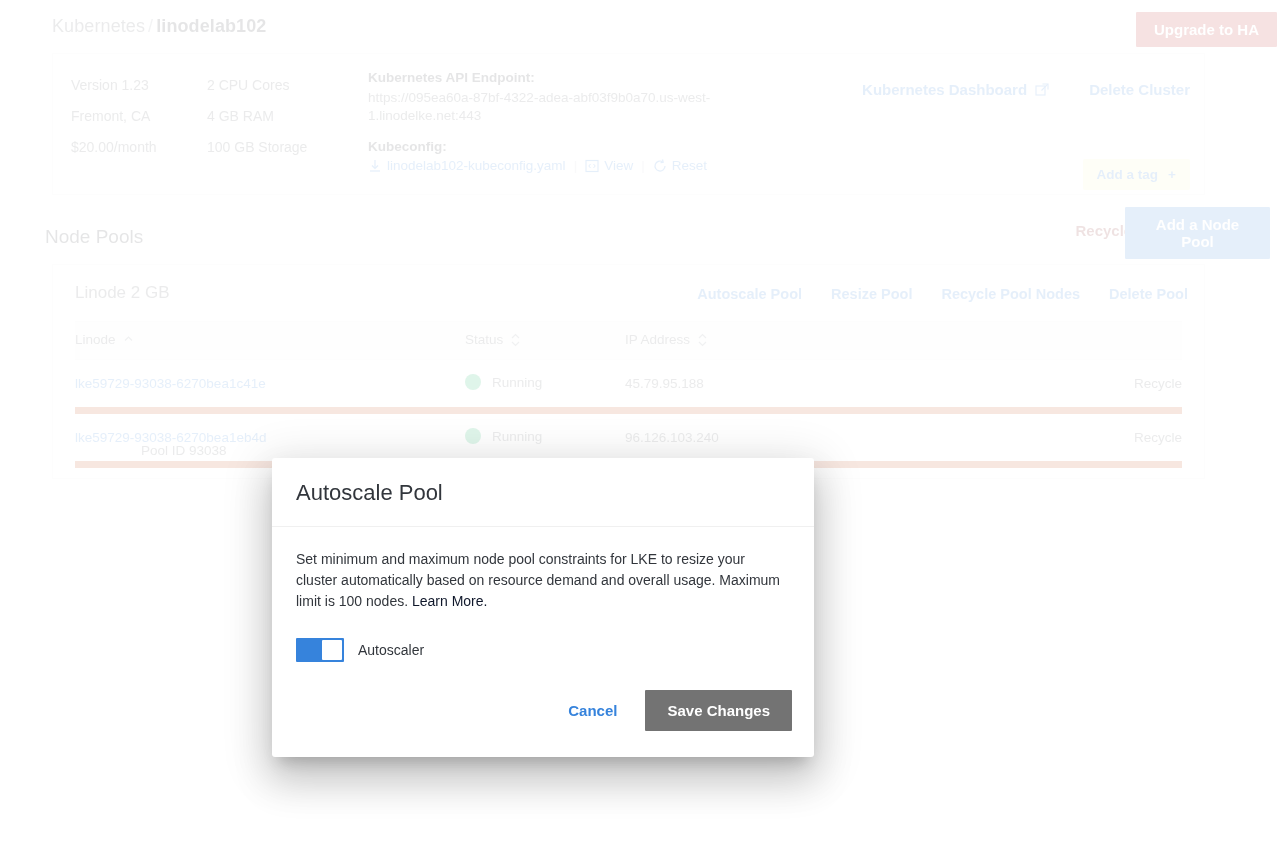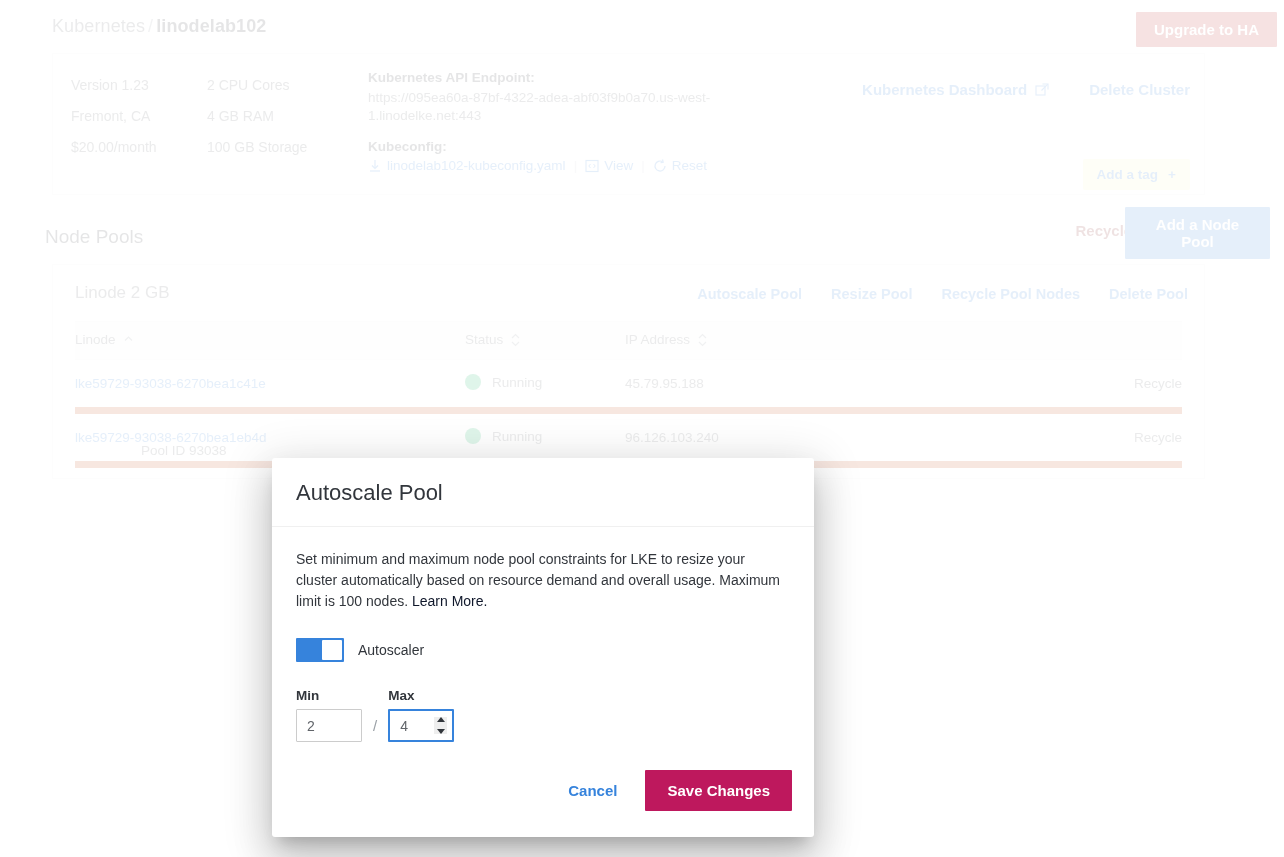--- a/index.html
+++ b/index.html
@@ -145,21 +145,21 @@
   .spinner .tri { width: 0; height: 0; border-left: 4px solid transparent; border-right: 4px solid transparent; }
   .spinner .up { border-bottom: 5px solid #32363c; }
   .spinner .down { border-top: 5px solid #32363c; }
 
   .modal-footer { display: flex; justify-content: flex-end; align-items: center; gap: 10px; padding: 28px 22px 26px 24px; }
   .btn-cancel {
     background: none; border: none; color: #3683dc; font-size: 15px; font-weight: bold;
     padding: 10px 18px; font-family: "Liberation Sans", sans-serif;
   }
   .btn-save {
-    background: #be185d; color: #fff; border: none; font-size: 15px; font-weight: bold;
+    background: #737373; color: #fff; border: none; font-size: 15px; font-weight: bold;
     padding: 12px 22px; border-radius: 1px; font-family: "Liberation Sans", sans-serif;
   }
 </style>
 </head>
 <body>
 
 <div id="root">
 
   <div class="page">
 
@@ -332,37 +332,20 @@
         <a class="learn-more" href="#">Learn More.</a>
       </p>
 
       <div class="toggle-row">
         <span class="switch">
           <span class="knob"></span>
         </span>
         <span class="toggle-label">Autoscaler</span>
       </div>
 
-      <div class="fields">
-        <div class="field">
-          <label class="field-label">Min</label>
-          <input class="num-input" type="text" value="2" style="">
-        </div>
-        <span class="slash">/</span>
-        <div class="field">
-          <label class="field-label">Max</label>
-          <span class="spin-wrap focused">
-            <input class="num-input wide" type="text" value="4" style="">
-            <span class="spinner">
-              <span class="tri up"></span>
-              <span class="tri down"></span>
-            </span>
-          </span>
-        </div>
-      </div>
     </div>
     <div class="modal-footer">
       <button class="btn-cancel">Cancel</button>
       <button class="btn-save">Save Changes</button>
     </div>
   </div>
 
 </div>
 
 </body></html>

